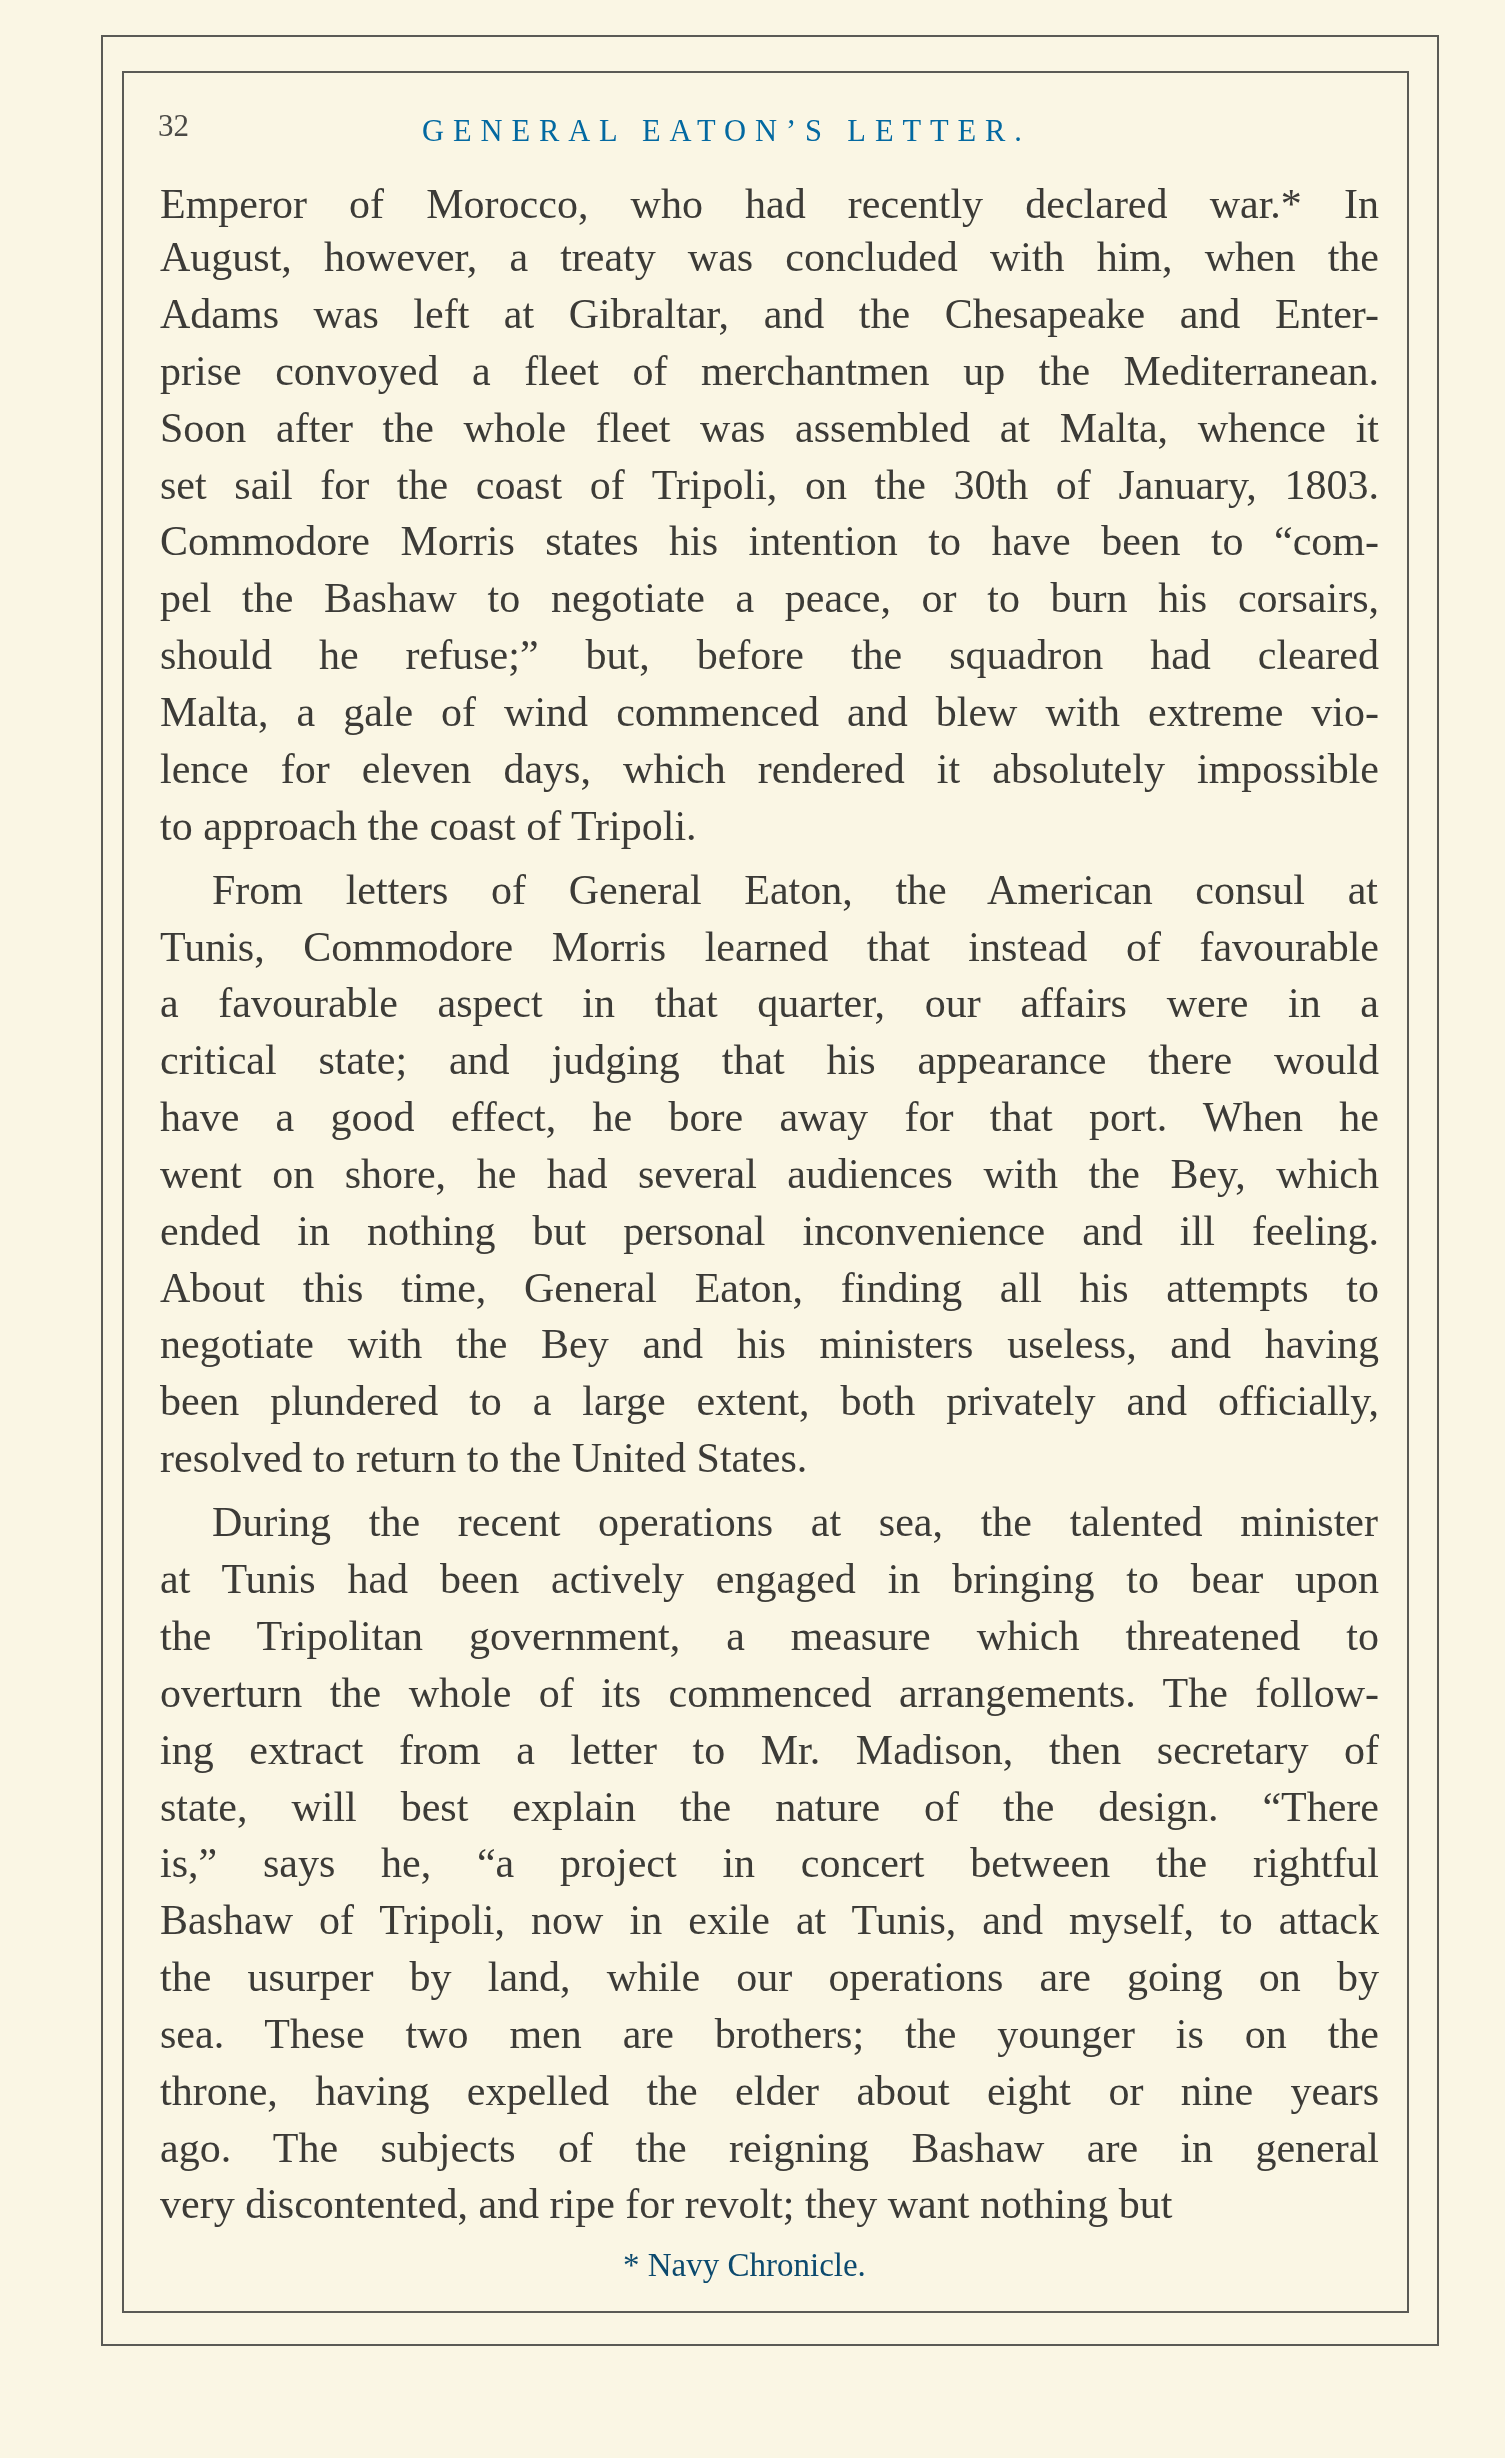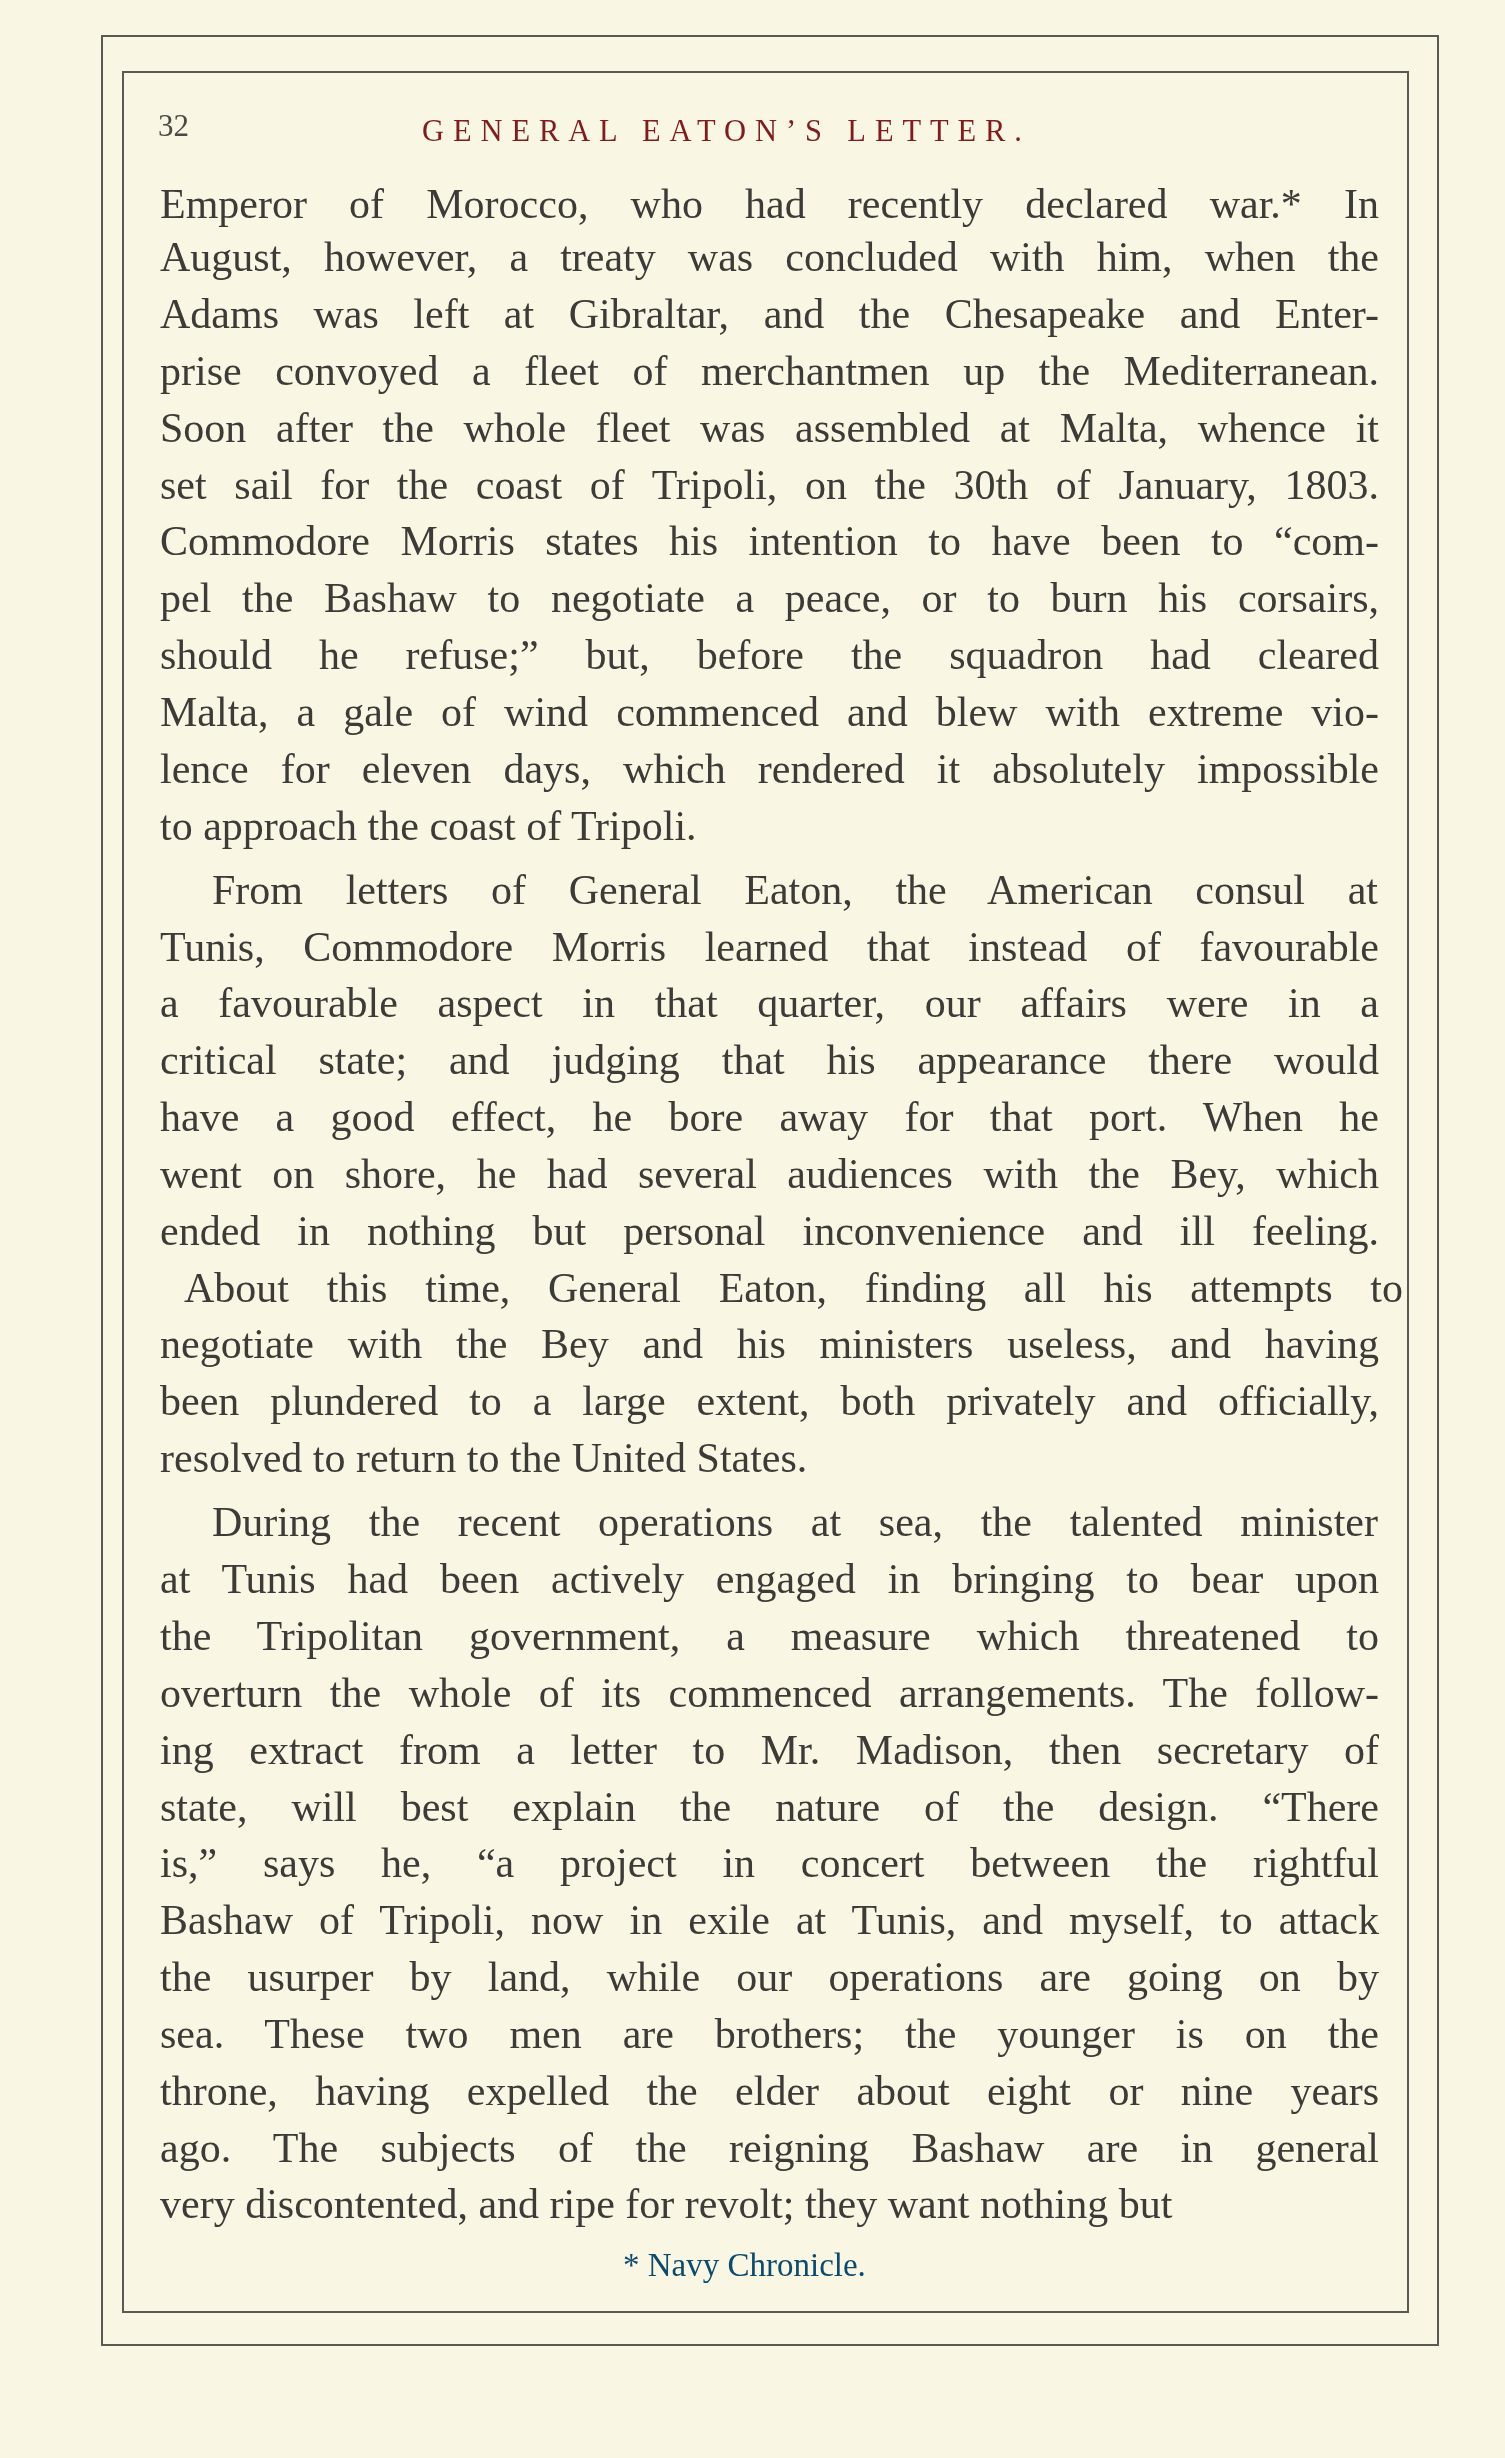--- a/index.html
+++ b/index.html
@@ -17,21 +17,21 @@
   .inner-frame {
     position: absolute; left: 122px; top: 71px; width: 1287px; height: 2242px;
     border: 2px solid #5a5a55; box-sizing: border-box;
   }
   .page-number {
     position: absolute; left: 158px; top: 106px;
     font-size: 31px; line-height: 39px; color: #4a4945;
   }
   .running-head {
     position: absolute; left: 422px; top: 115px;
-    font-size: 30.5px; line-height: 33px; letter-spacing: 8.9px; color: #7f1d1d;
+    font-size: 30.5px; line-height: 33px; letter-spacing: 8.9px; color: #0369a1;
     white-space: nowrap;
   }
   .line {
     position: absolute; left: 160px; width: 1219px;
     font-size: 42px; line-height: 47px; height: 47px;
     white-space: nowrap; overflow: visible;
     text-align: justify; text-align-last: justify;
   }
   .line.indent { left: 212px; width: 1166px; }
   .line.last { text-align-last: left; }
@@ -62,21 +62,21 @@
     <div class="line" style="top: 689px;">Malta, a gale of wind commenced and blew with extreme vio-</div>
     <div class="line" style="top: 746px;">lence for eleven days, which rendered it absolutely impossible</div>
     <div class="line last" style="top: 803px;">to approach the coast of Tripoli.</div>
     <div class="line indent" style="top: 867px;">From letters of General Eaton, the American consul at</div>
     <div class="line" style="top: 924px;">Tunis, Commodore Morris learned that instead of favourable</div>
     <div class="line" style="top: 980px;">a favourable aspect in that quarter, our affairs were in a</div>
     <div class="line" style="top: 1037px;">critical state; and judging that his appearance there would</div>
     <div class="line" style="top: 1094px;">have a good effect, he bore away for that port. When he</div>
     <div class="line" style="top: 1151px;">went on shore, he had several audiences with the Bey, which</div>
     <div class="line" style="top: 1208px;">ended in nothing but personal inconvenience and ill feeling.</div>
-    <div class="line" style="top: 1265px; margin-left: 24px;">About this time, General Eaton, finding all his attempts to</div>
+    <div class="line" style="top: 1265px;">About this time, General Eaton, finding all his attempts to</div>
     <div class="line" style="top: 1321px;">negotiate with the Bey and his ministers useless, and having</div>
     <div class="line" style="top: 1378px;">been plundered to a large extent, both privately and officially,</div>
     <div class="line last" style="top: 1435px;">resolved to return to the United States.</div>
     <div class="line indent" style="top: 1499px;">During the recent operations at sea, the talented minister</div>
     <div class="line" style="top: 1556px;">at Tunis had been actively engaged in bringing to bear upon</div>
     <div class="line" style="top: 1613px;">the Tripolitan government, a measure which threatened to</div>
     <div class="line" style="top: 1670px;">overturn the whole of its commenced arrangements. The follow-</div>
     <div class="line" style="top: 1727px;">ing extract from a letter to Mr. Madison, then secretary of</div>
     <div class="line" style="top: 1784px;">state, will best explain the nature of the design. “There</div>
     <div class="line" style="top: 1840px;">is,” says he, “a project in concert between the rightful</div>

